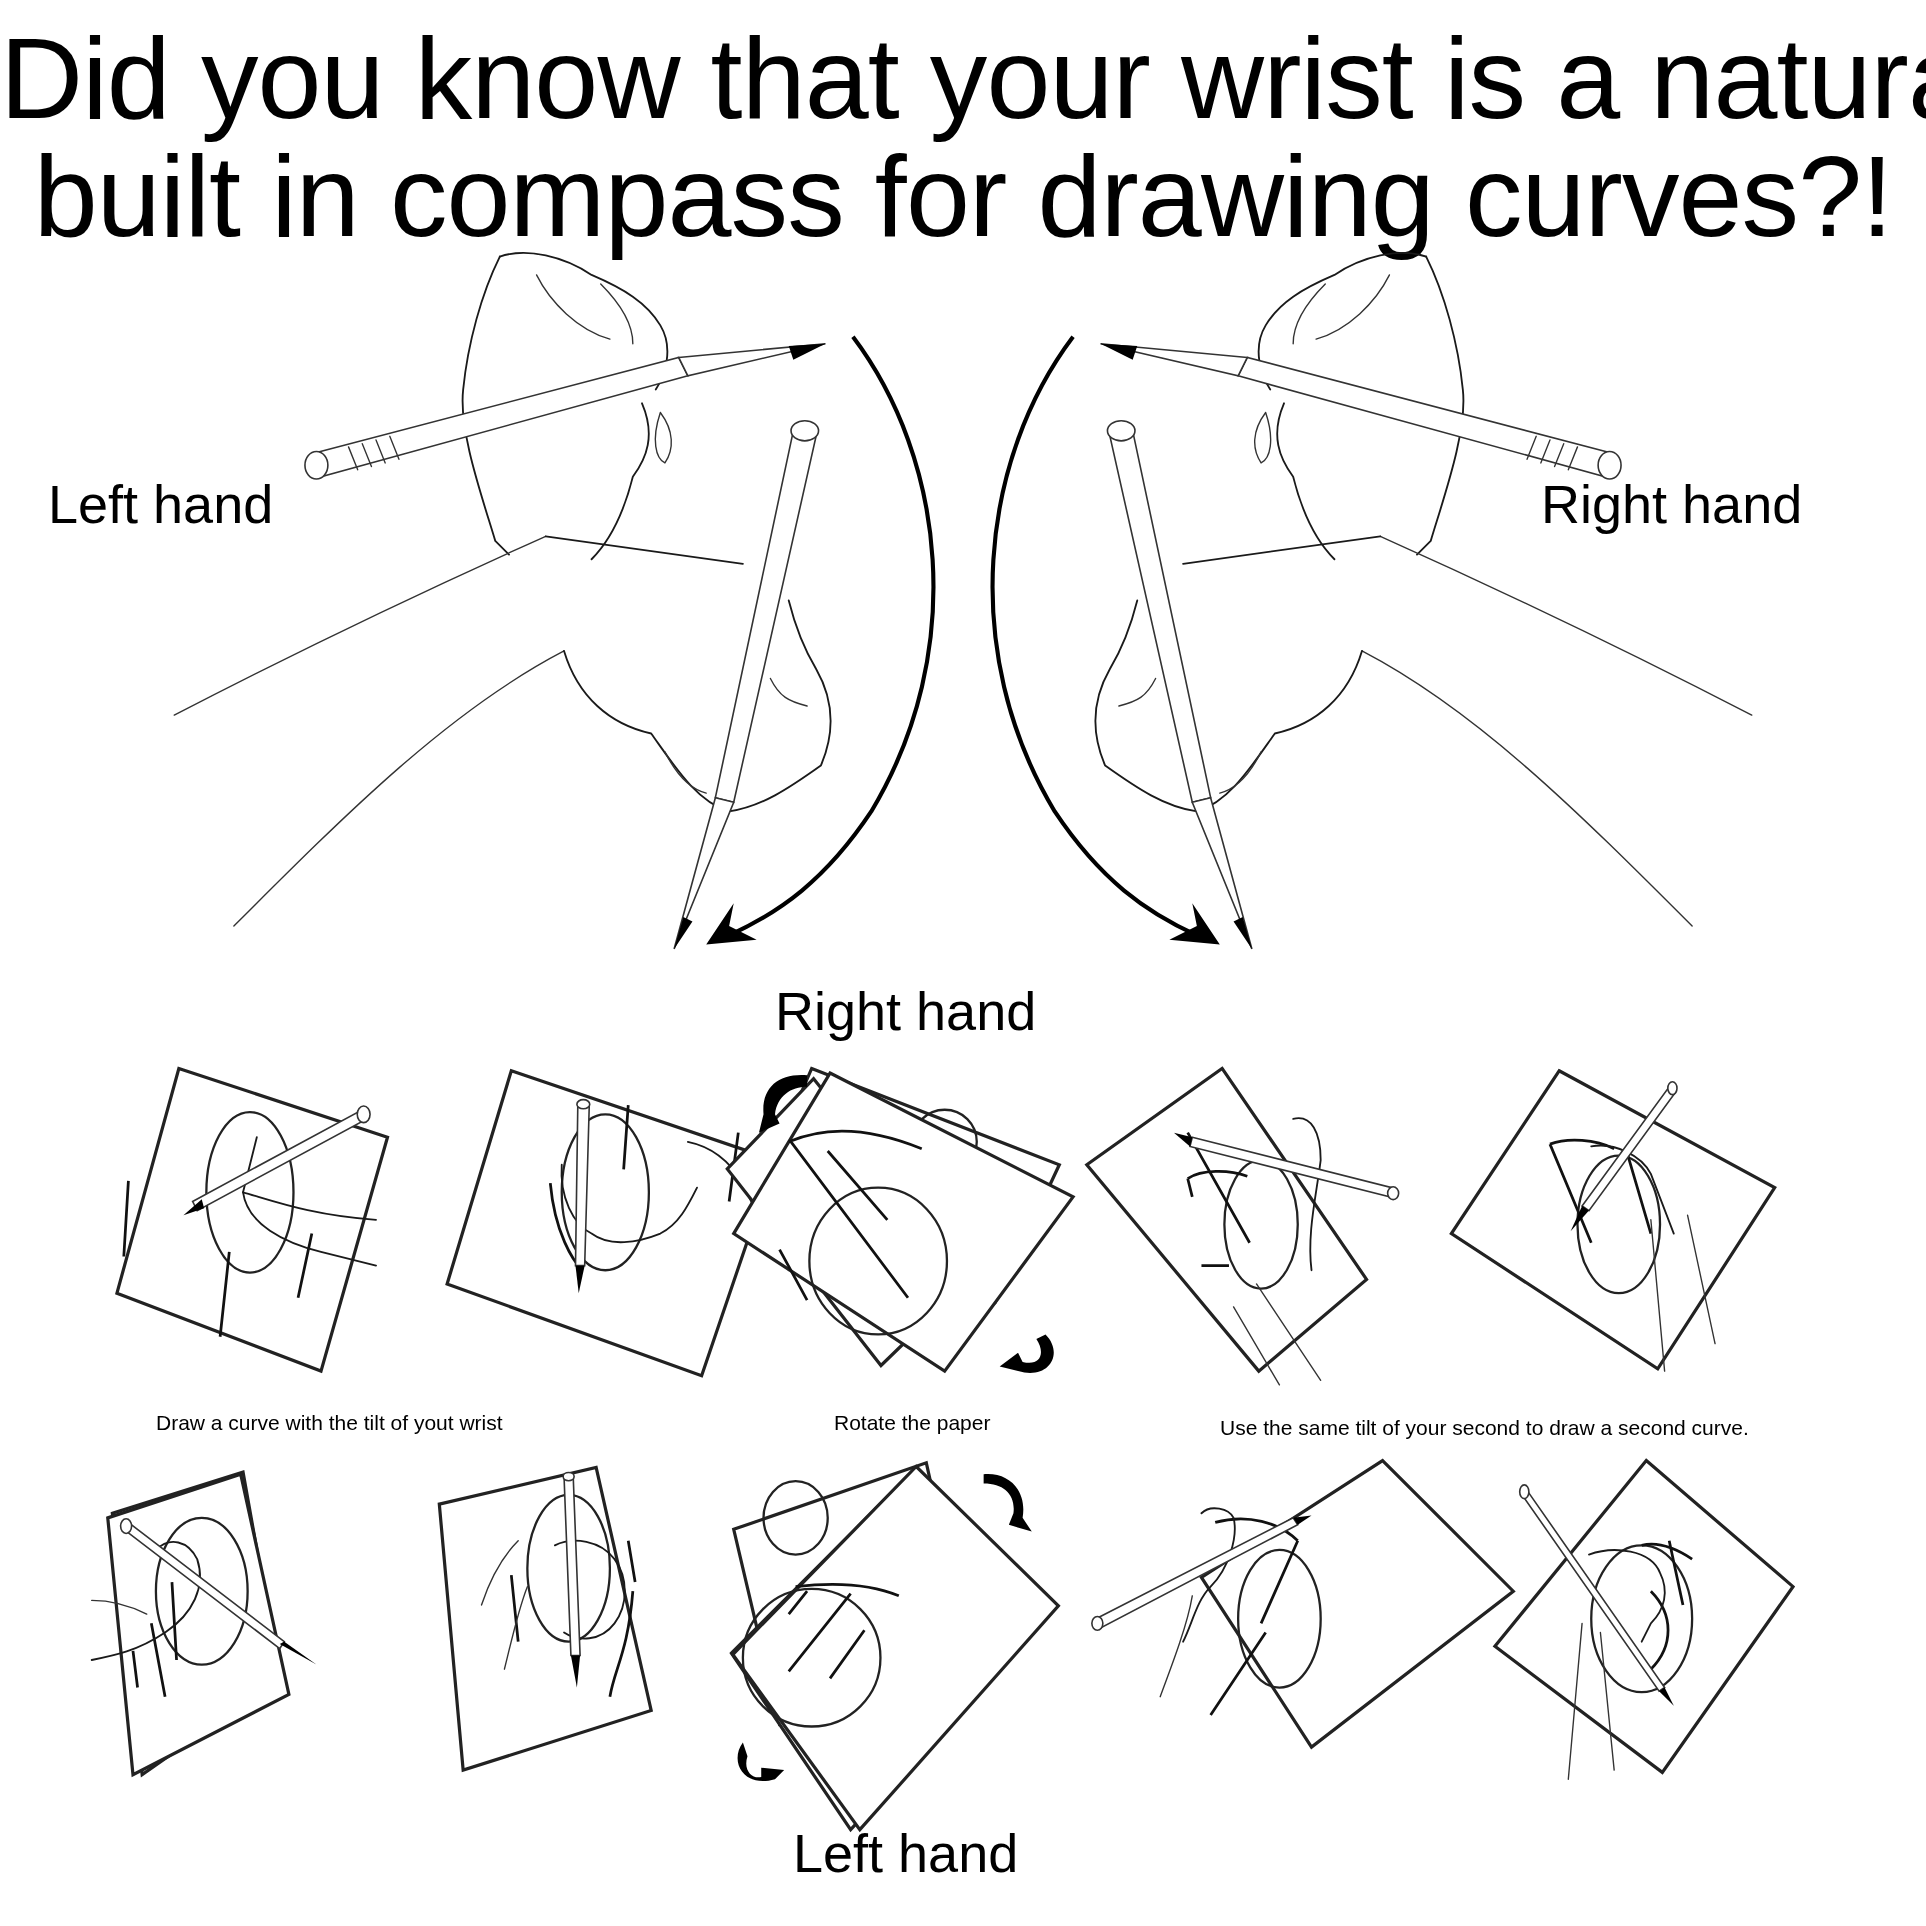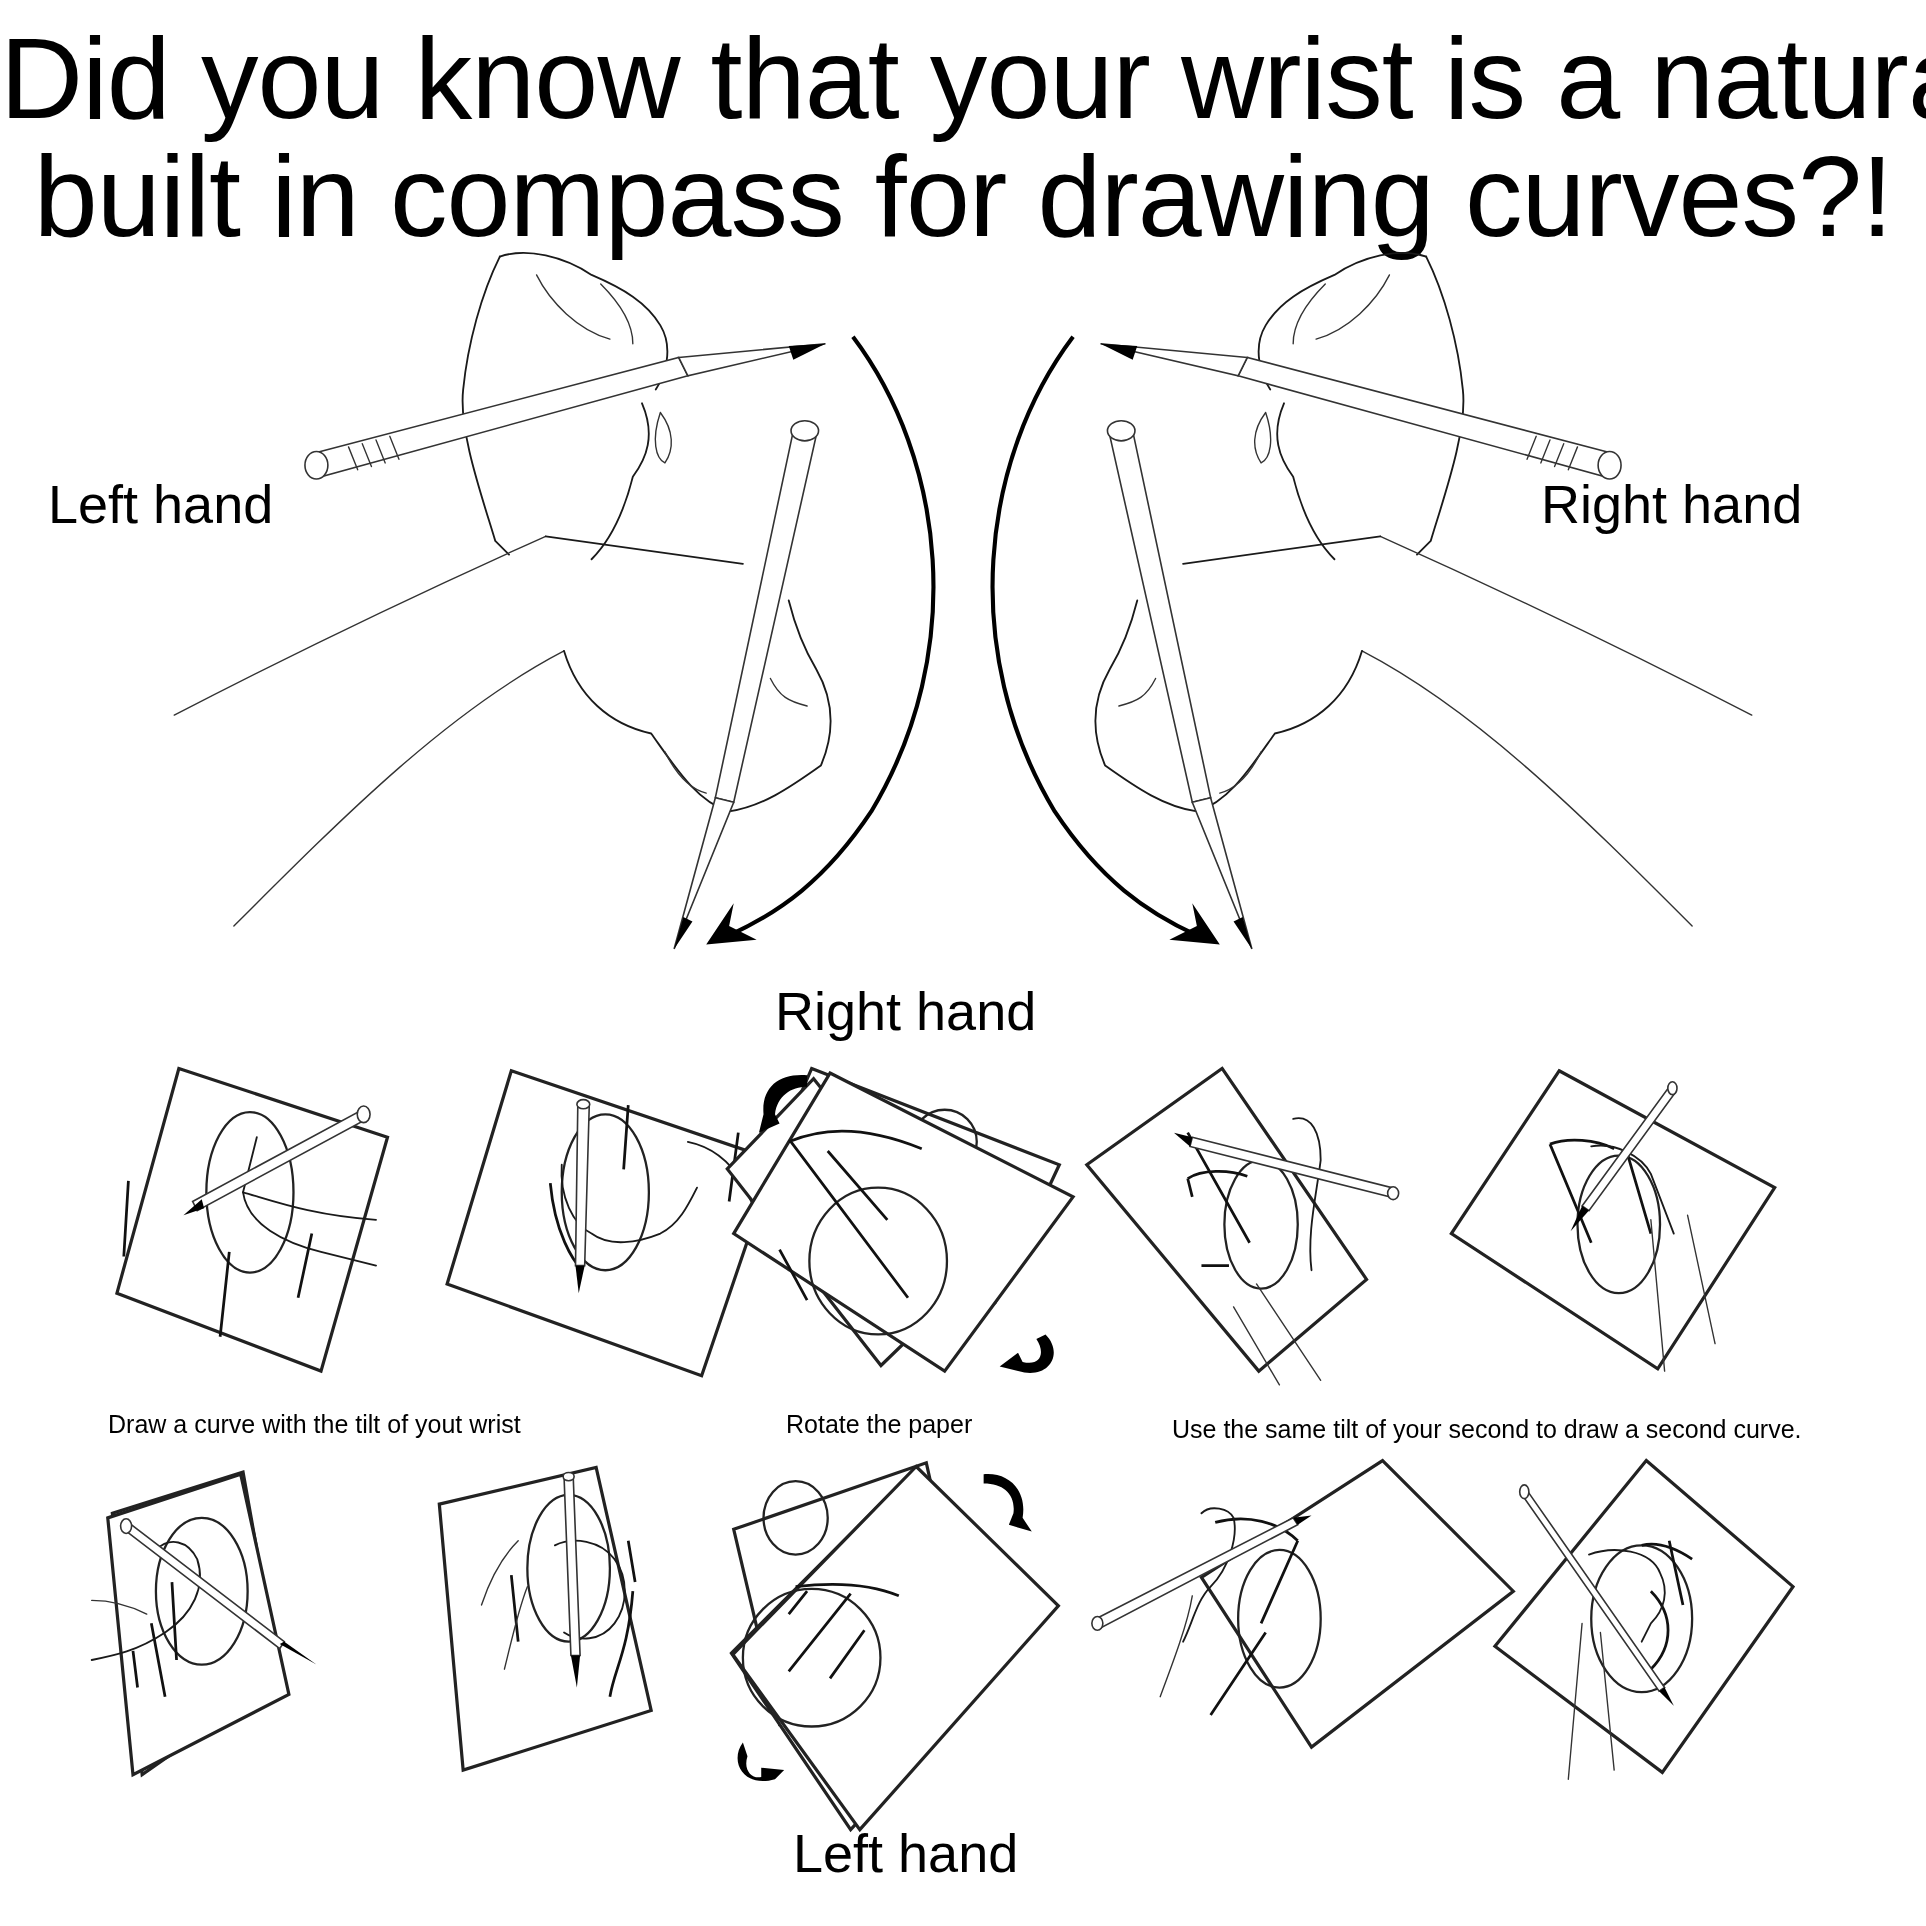--- a/index.html
+++ b/index.html
@@ -1,21 +1,21 @@
 <!DOCTYPE html>
 <html style="font-size:7.3px"><head>
 <meta charset="utf-8">
 <style>
   html, body { margin: 0; padding: 0; background: #ffffff; }
   body { width: 1926px; height: 1926px; position: relative; overflow: hidden;
          font-family: "Liberation Sans", sans-serif; color: #000; }
   .title-line { position: absolute; left: 0; width: 1926px; text-align: center;
                 font-size: 115px; line-height: 1; letter-spacing: -0.9px; white-space: nowrap; }
   .big-label { position: absolute; font-size: 54px; line-height: 1; white-space: nowrap; }
-  .caption { position: absolute; font-size: 25px; line-height: 1; white-space: nowrap; }
+  .caption { position: absolute; font-size: 21px; line-height: 1; white-space: nowrap; margin-left: 48px; }
   svg { position: absolute; overflow: visible; }
   .ink { fill: none; stroke: #1a1a1a; stroke-width: 4; stroke-linecap: round; stroke-linejoin: round; }
   .ink-thin { fill: none; stroke: #333; stroke-width: 3; stroke-linecap: round; stroke-linejoin: round; }
   .paper { fill: #fff; stroke: #222; stroke-width: 7; stroke-linejoin: miter; }
   .guide { fill: none; stroke: #111; stroke-width: 6; }
   .circle-line { fill: none; stroke: #222; stroke-width: 5; }
   .arc-arrow { fill: none; stroke: #000; stroke-width: 9; }
   .solid { fill: #000; stroke: none; }
   .pencil { fill: #fff; stroke: #333; stroke-width: 3.5; }
 </style>

